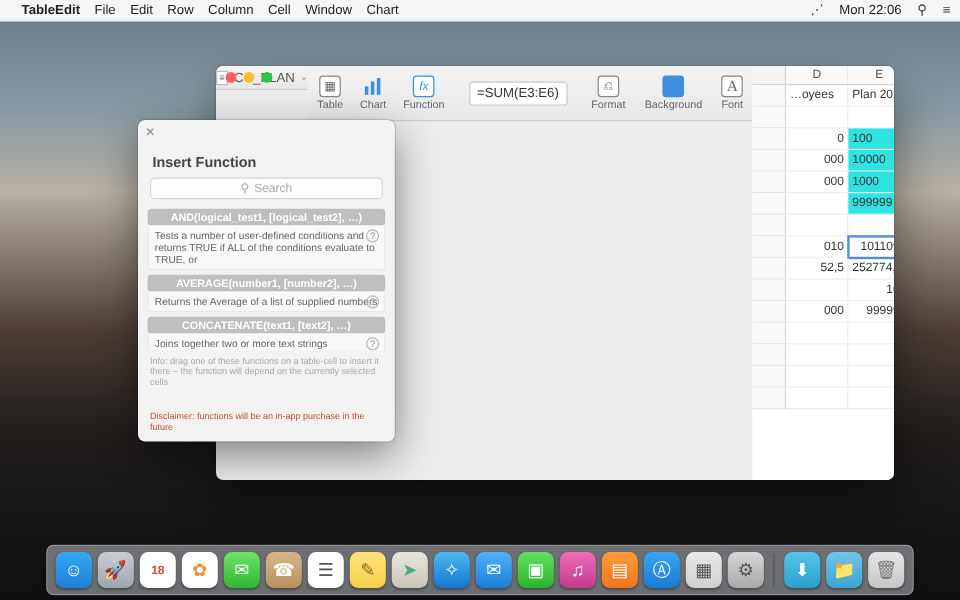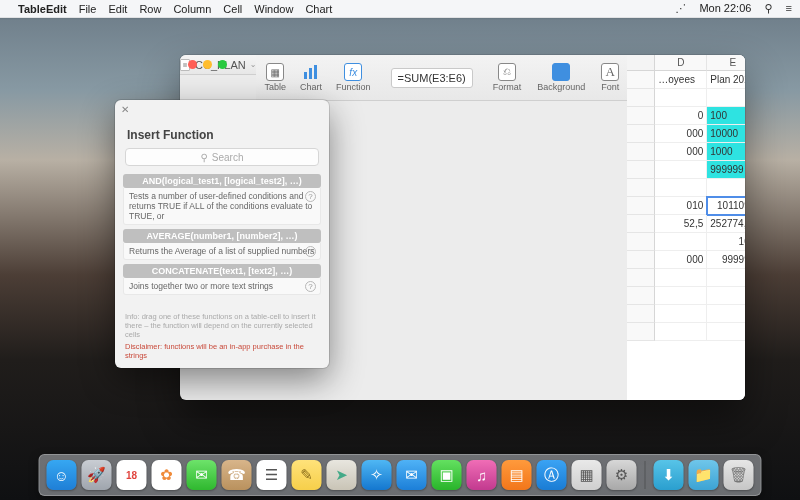--- a/index.html
+++ b/index.html
@@ -76,21 +76,21 @@
   }
   .popover .closex{position:absolute;top:4px;left:6px;font-size:10px;color:#888;}
   .popover h3{font-size:12px;font-weight:600;color:#444;padding:28px 12px 6px;}
   .popover .search{margin:0 10px 6px;height:18px;background:#fdfdfd;border:1px solid #d6d6d6;border-radius:4px;font-size:10px;color:#aaa;display:flex;align-items:center;justify-content:center;gap:4px;}
   .funclist{flex:1;overflow:hidden;padding:2px 8px;}
   .func{margin-bottom:4px;}
   .func-hdr{background:#bfbfbf;border-radius:3px;color:#fff;font-size:9px;font-weight:600;text-align:center;padding:2px 16px;}
   .func-desc{background:#f9f9f9;border:1px solid #e8e8e8;border-top:none;border-radius:0 0 3px 3px;font-size:8.5px;color:#666;padding:3px 5px;position:relative;min-height:14px;}
   .func-desc .q{position:absolute;right:4px;top:3px;width:11px;height:11px;border-radius:50%;border:1px solid #b8b8b8;font-size:8px;color:#999;text-align:center;line-height:10px;}
   .popover .foot{padding:4px 10px 8px;}
-  .popover .foot .info{font-size:7.5px;color:#aaa;margin-bottom:3px;}
+  .popover .foot .info{font-size:7.5px;color:#aaa;margin-bottom:19px;}
   .popover .foot .disclaim{font-size:7.5px;color:#c94a3b;}
   
   .dock{
     position:absolute; bottom:4px; left:50%; transform:translateX(-50%);
     height:42px; padding:4px 8px;
     background:rgba(220,225,230,0.45);
     border-radius:6px;
     display:flex; align-items:center; gap:5px;
     box-shadow:0 3px 10px rgba(0,0,0,0.35),inset 0 0 0 1px rgba(255,255,255,0.25);
   }
@@ -404,21 +404,21 @@
         <div class="func-hdr">AVERAGE(number1, [number2], …)</div>
         <div class="func-desc">Returns the Average of a list of supplied numbers<span class="q">?</span></div>
       </div>
       <div class="func">
         <div class="func-hdr">CONCATENATE(text1, [text2], …)</div>
         <div class="func-desc">Joins together two or more text strings<span class="q">?</span></div>
       </div>
     </div>
   <div class="foot">
     <div class="info">Info: drag one of these functions on a table-cell to insert it there – the function will depend on the currently selected cells</div>
-    <div class="disclaim">Disclaimer: functions will be an in-app purchase in the strings</div>
+    <div class="disclaim">Disclaimer: functions will be an in-app purchase in the future</div>
   </div>
 </div>
 
 <div class="dock" id="dock">
     <div class="app" style="background: linear-gradient(rgb(54, 167, 242), rgb(31, 127, 214));">☺</div>
     <div class="app" style="background: linear-gradient(rgb(201, 205, 211), rgb(159, 165, 173));">🚀</div>
     <div class="app" style="background: rgb(255, 255, 255); color: rgb(224, 68, 62); font-size: 10px; font-weight: 600;">18</div>
     <div class="app" style="background: rgb(255, 255, 255); color: rgb(240, 139, 58);">✿</div>
     <div class="app" style="background: linear-gradient(rgb(109, 227, 106), rgb(47, 184, 47));">✉</div>
     <div class="app" style="background: linear-gradient(rgb(216, 181, 138), rgb(185, 145, 93));">☎</div>

